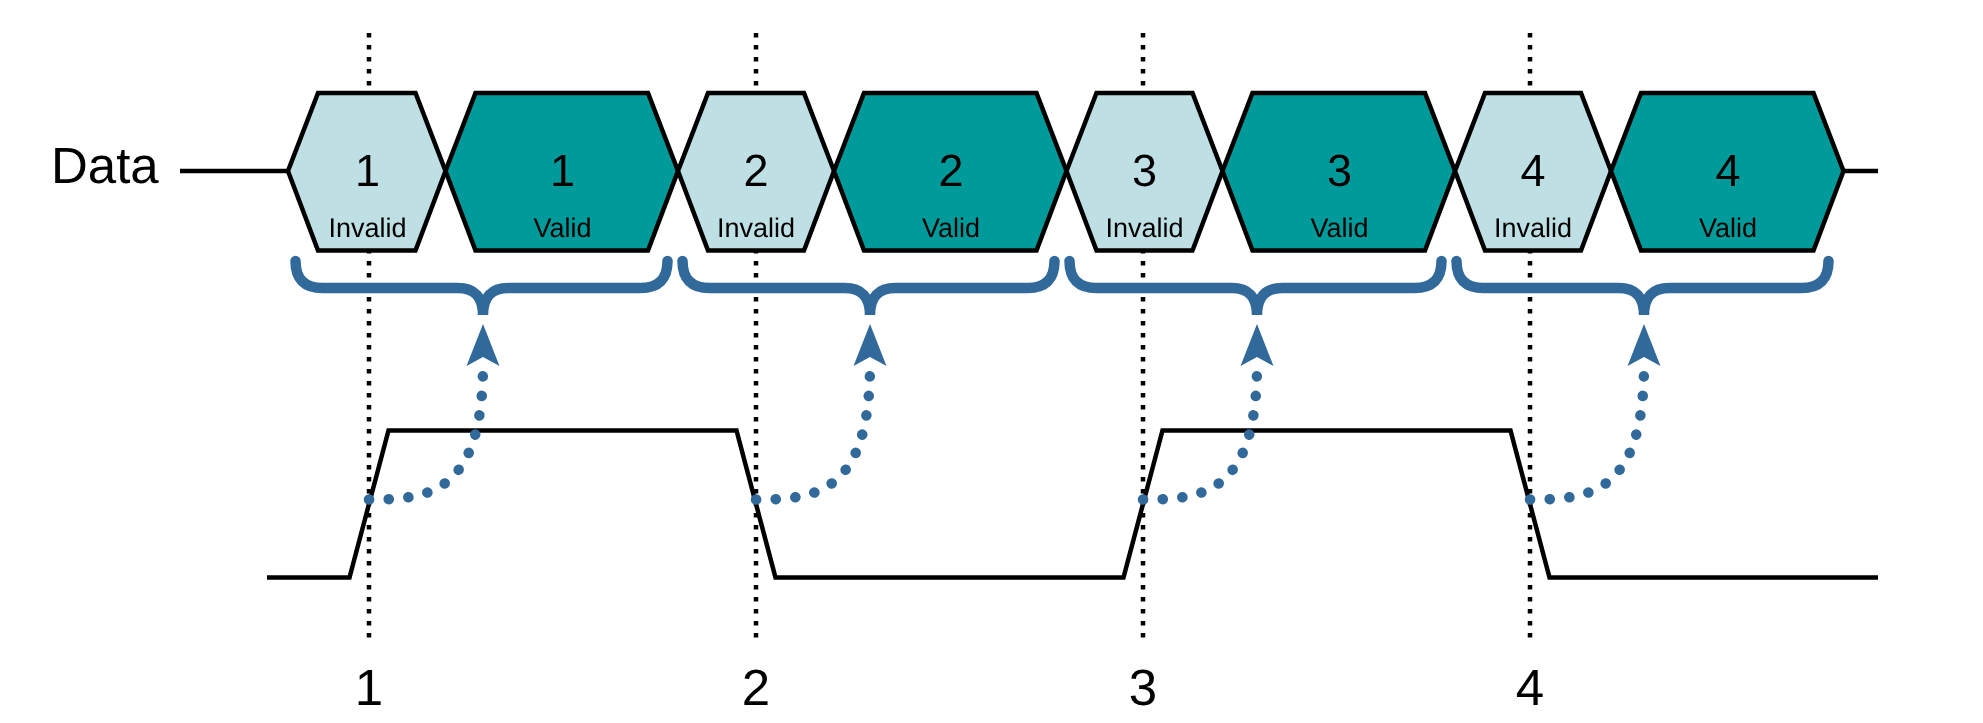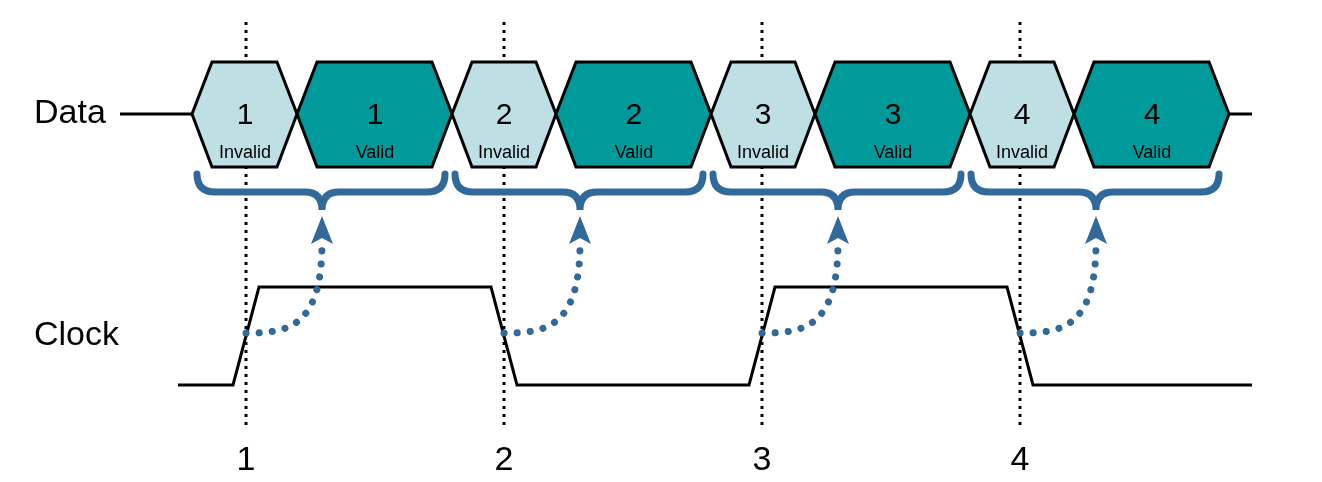--- a/index.html
+++ b/index.html
@@ -38,21 +38,20 @@
     fill:#000000;
     text-anchor:middle;
   }
 </style>
 </head>
 <body>
 
 <div id="root">
 
   <div class="row-label" id="data-label">Data</div>
-  <div class="row-label" id="clock-label">Clock</div>
 
   <svg id="svg" viewBox="0 0 1322 482">
 
     <g stroke="#000000" stroke-width="3" stroke-dasharray="3,5" stroke-linecap="butt">
       <line x1="246" y1="22" x2="246" y2="430"></line>
       <line x1="504" y1="22" x2="504" y2="430"></line>
       <line x1="762" y1="22" x2="762" y2="430"></line>
       <line x1="1020" y1="22" x2="1020" y2="430"></line>
     </g>
 

